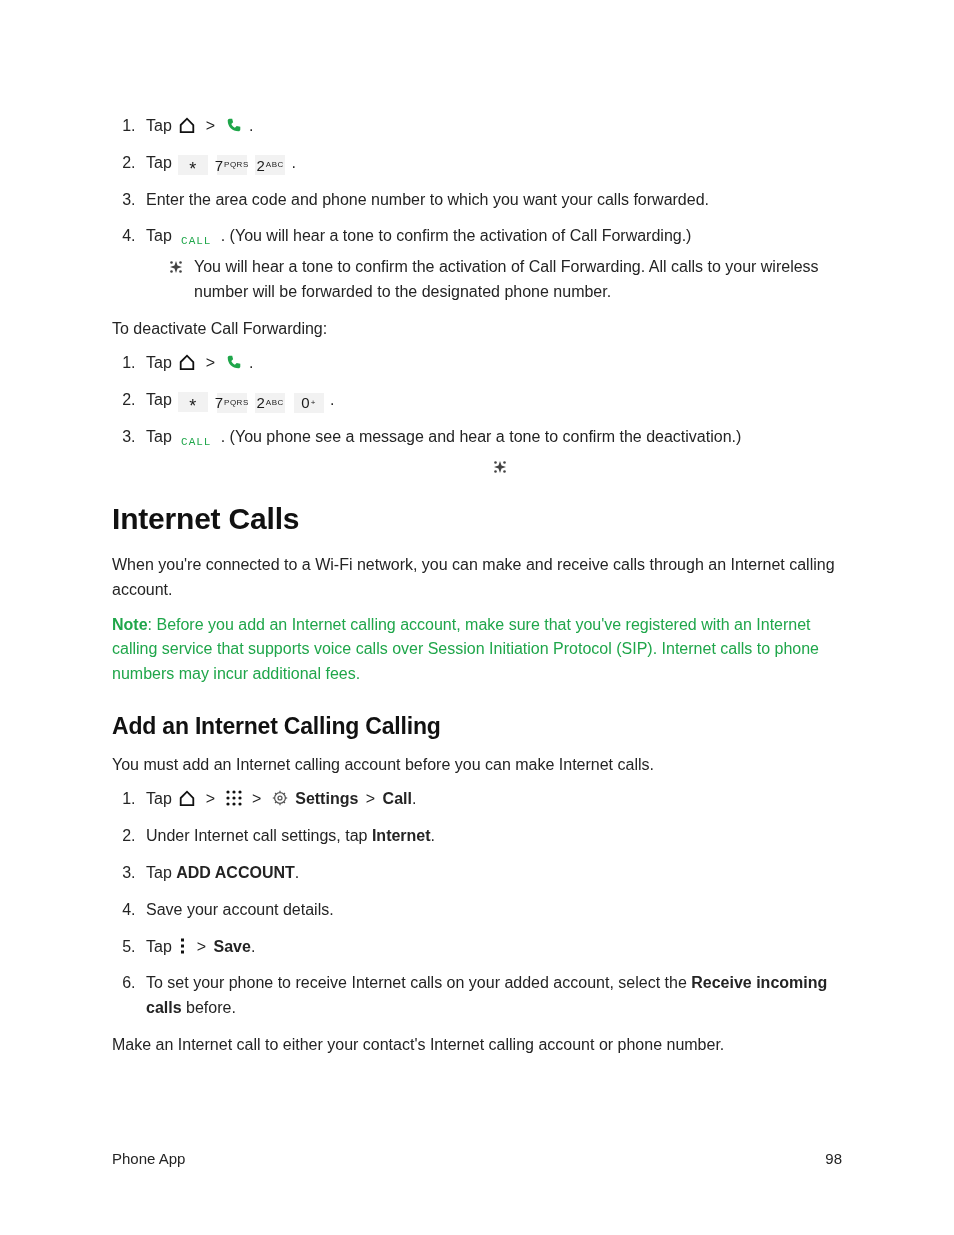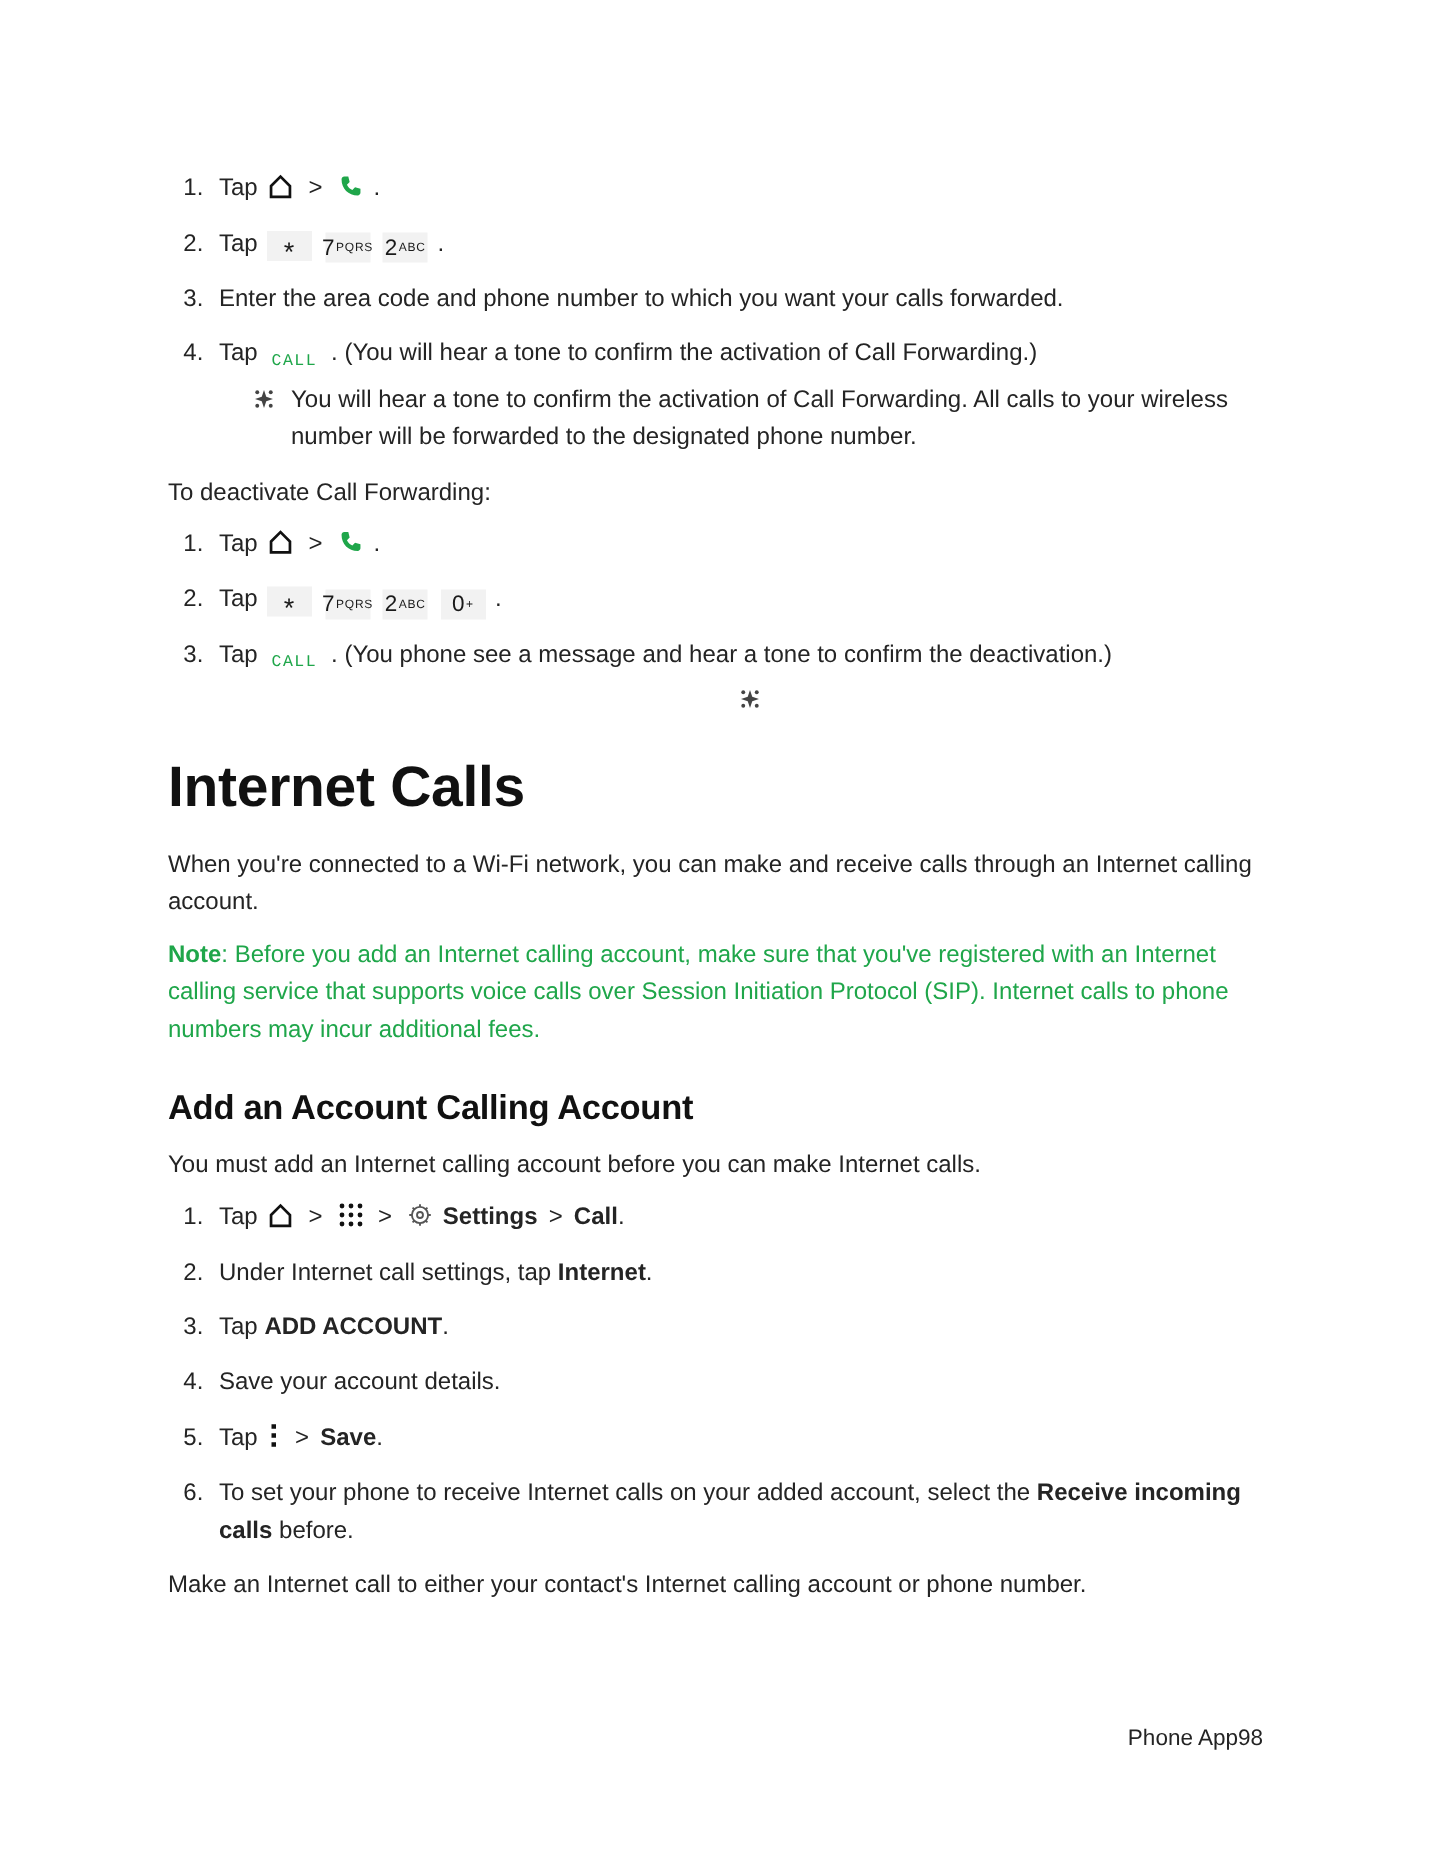--- a/index.html
+++ b/index.html
@@ -37,21 +37,21 @@
   .tip-icon {
     flex: none;
     width: 16px;
     height: 16px;
     margin-right: 10px;
     margin-top: 3px;
   }
   h1.black {
     font-family: Arial, Helvetica, sans-serif;
     font-weight: 900;
-    font-size: 38px;
+    font-size: 30px;
     margin: 22px 0 10px 0;
     color: #111;
     letter-spacing: -0.2px;
   }
   h2.black {
     font-family: Arial, Helvetica, sans-serif;
     font-weight: 900;
     font-size: 23px;
     margin: 22px 0 8px 0;
     color: #111;
@@ -65,21 +65,21 @@
   .note-label {
     font-weight: 700;
     color: #1fa64a;
   }
   .footer {
     position: absolute;
     left: 112px;
     right: 112px;
     bottom: 68px;
     display: flex;
-    justify-content: flex-end;
+    justify-content: space-between;
     color: #242424;
     font-size: 15px;
   }
   .iconbox {
     display: inline-flex;
     align-items: center;
     justify-content: center;
     vertical-align: -3px;
     margin: 0 2px;
   }
@@ -274,21 +274,21 @@
       </div>
     </li>
   </ol>
 
   <h1 class="black">Internet Calls</h1>
   <p>When you're connected to a Wi-Fi network, you can make and receive calls through an Internet calling account.</p>
   <p class="note">
     <span class="note-label">Note</span><span>: Before you add an Internet calling account, make sure that you've registered with an Internet calling service that supports voice calls over Session Initiation Protocol (SIP). Internet calls to phone numbers may incur additional fees.</span>
   </p>
 
-  <h2 class="black">Add an Account Calling Account</h2>
+  <h2 class="black">Add an Internet Calling Calling</h2>
   <p>You must add an Internet calling account before you can make Internet calls.</p>
 
   <ol>
     <li>
       <span>Tap</span>
       <span class="iconbox">
           <svg width="18" height="18" viewBox="0 0 20 20">
             <use href="#home-icon"></use>
           </svg>
         </span>

